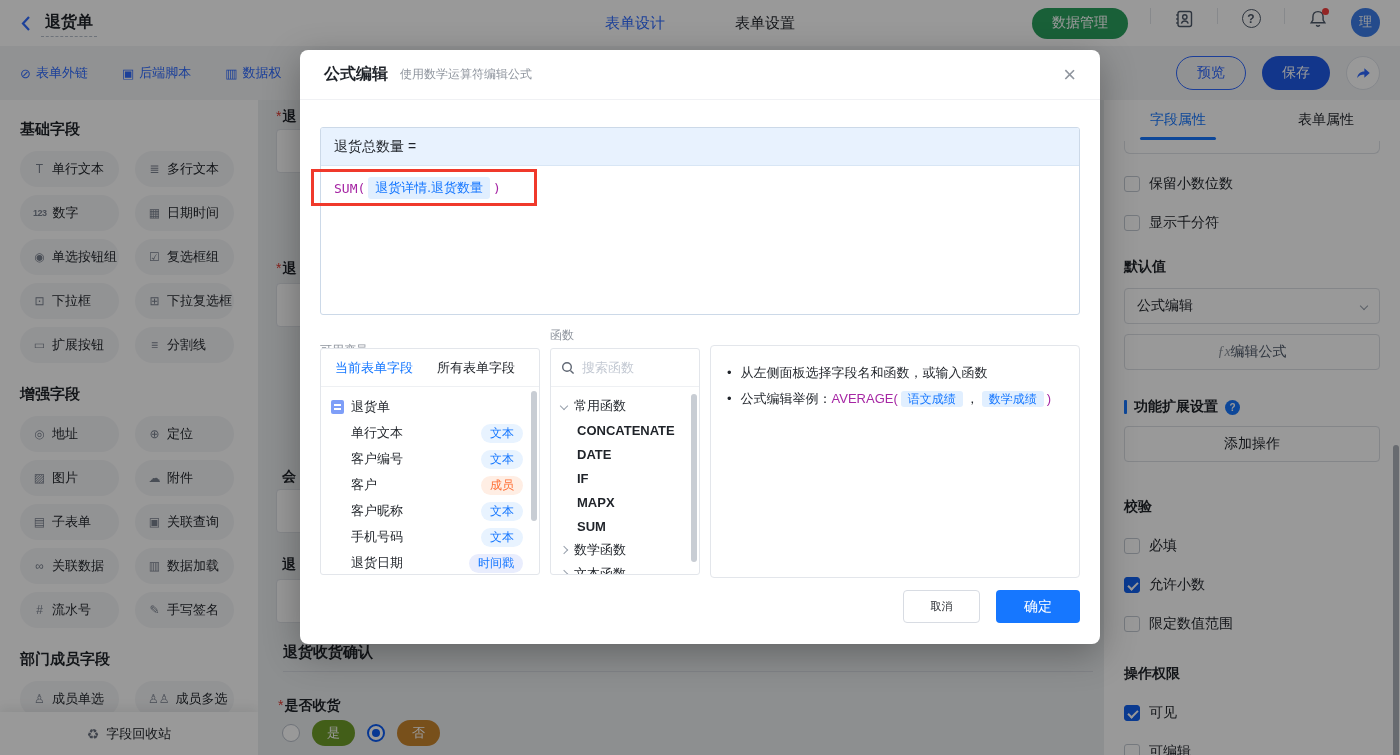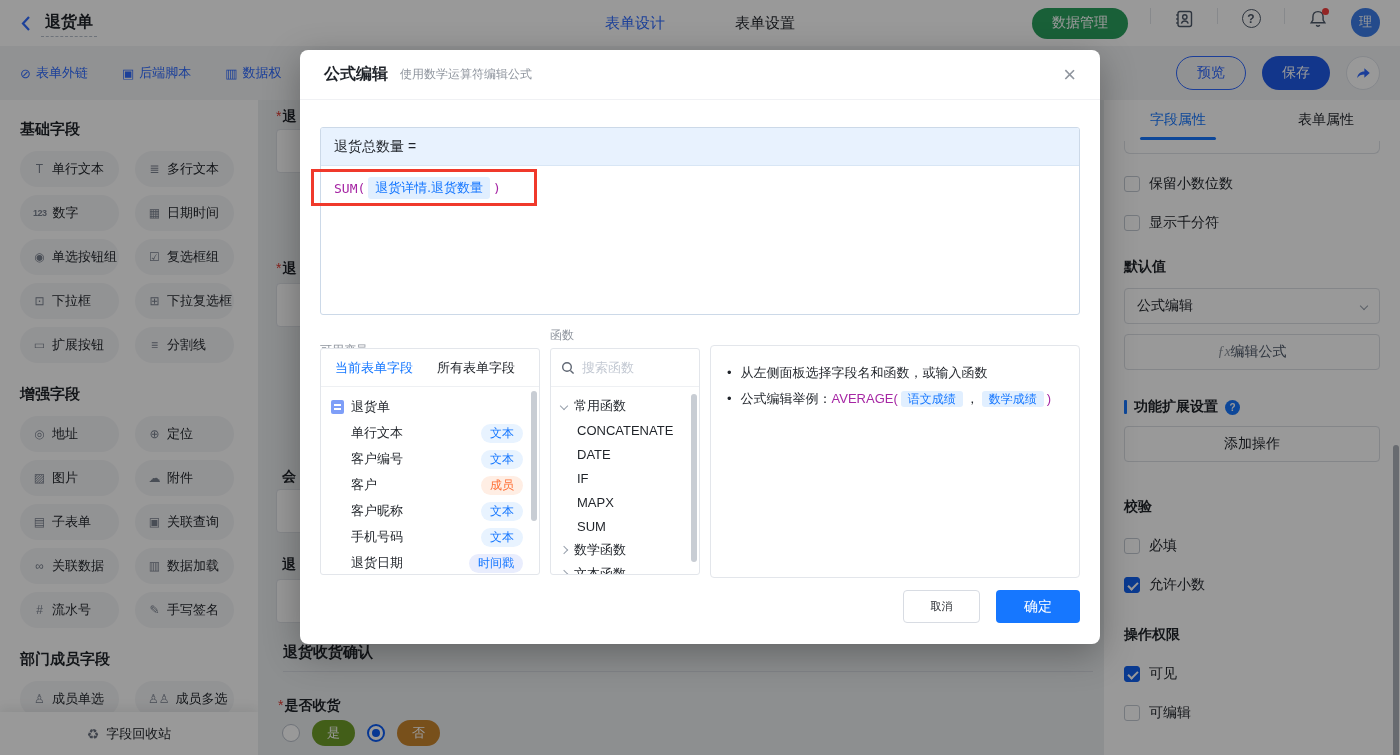--- a/index.html
+++ b/index.html
@@ -148,21 +148,21 @@
   .badge-text      { color:#1677ff; background:#e8f3ff; }
   .badge-member    { color:#ff6f34; background:#ffeee4; }
   .badge-timestamp { color:#1677ff; background:#e9edfd; }
   .panel-scroll { position:absolute; right:2px; width:6px; border-radius:3px; background:#c8cdd4; }
 
   .search-row { height:38px; display:flex; align-items:center; gap:7px; padding:0 10px;
     border-bottom:1px solid #eef0f3; }
   .search-input { border:none; outline:none; font-size:13px; width:100px; font-family:inherit; }
   .search-input::placeholder { color:#c2c8d2; }
   .fn-group { display:flex; align-items:center; gap:7px; height:24px; cursor:pointer; }
-  .fn-item { height:24px; display:flex; align-items:center; padding-left:16px; cursor:pointer; }
+  .fn-item { height:24px; display:flex; align-items:center; padding-left:16px; cursor:pointer;font-weight:bold; }
 
   .tip-line { display:flex; font-size:13px; line-height:26px; color:#1f2329; align-items:baseline; }
   .tip-line .bullet { margin-right:9px; font-size:13px; }
   .tip-line .field-chip { font-size:12px; padding:1px 7px; }
 
   .modal-footer { position:absolute; right:20px; bottom:21px; display:flex; gap:16px; }
   .btn-cancel { width:77px; height:33px; border:1px solid #d8dce3; border-radius:4px; background:#fff;
     font-size:11px; cursor:pointer; color:#1f2329; }
   .btn-confirm { width:84px; height:33px; border:none; border-radius:4px; background:#1677ff;
     color:#fff; font-size:14px; cursor:pointer; }
@@ -415,20 +415,24 @@
 
       <div class="rs-label" style="margin-top:36px;">校验</div>
       <div id="rs-validation">
           <div class="cb-row">
             <span class="cb"></span>
             <span>必填</span>
           </div>
           <div class="cb-row">
             <span class="cb checked"></span>
             <span>允许小数</span>
+          </div>
+          <div class="cb-row">
+            <span class="cb"></span>
+            <span>限定数值范围</span>
           </div>
         </div>
 
       <div class="rs-label" style="margin-top:32px;">操作权限</div>
       <div id="rs-permission">
           <div class="cb-row">
             <span class="cb checked"></span>
             <span>可见</span>
           </div>
           <div class="cb-row">

